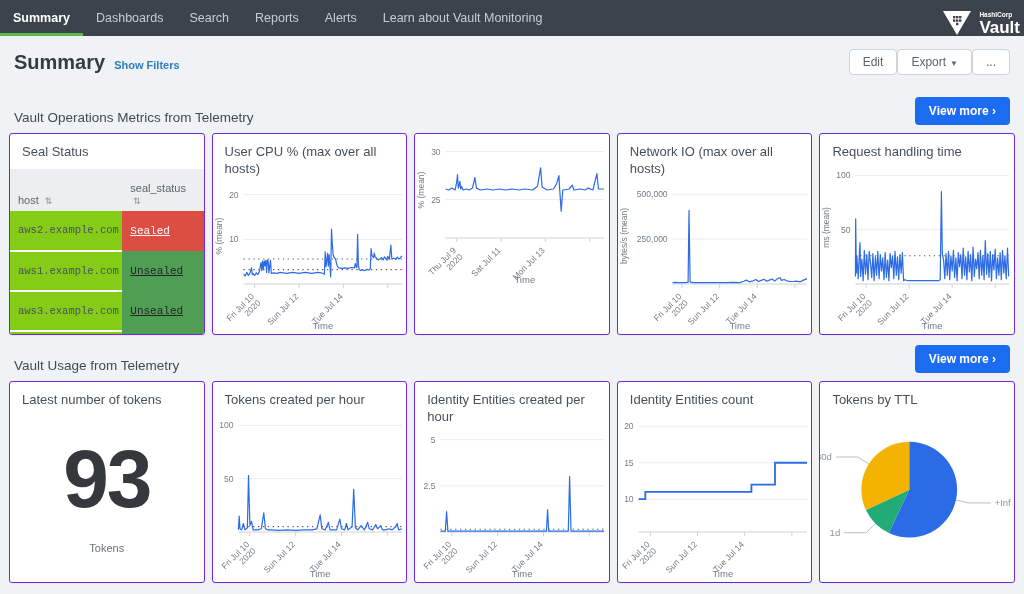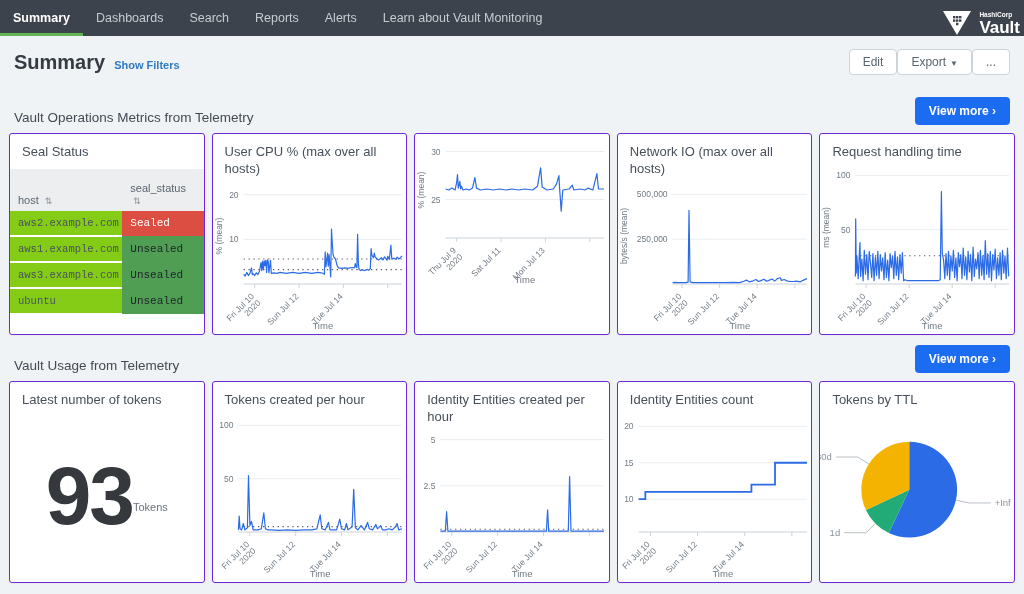--- a/index.html
+++ b/index.html
@@ -42,24 +42,24 @@
   .chart { flex:1; min-height:0; cursor:pointer; }
 
   
   table.seal { border-collapse:collapse; width:100%; margin-top:6px; table-layout:fixed; }
   table.seal th { background:#eceef0; color:#5b6570; font-size:11px; font-weight:400; text-align:left;
                   padding:5px 8px; vertical-align:bottom; height:42px; cursor:pointer; }
   table.seal col.c-host { width:58%; }
   .sort-icon { font-size:9px; color:#8a939c; margin-left:3px; }
   td.host-cell { font-family:"Liberation Mono","DejaVu Sans Mono",monospace; font-size:10.5px; color:#4a525c;
                  background:#84cc16; padding:6px 8px; border-bottom:2px solid #fff; white-space:nowrap; }
-  td.status-cell { font-family:"Liberation Mono","DejaVu Sans Mono",monospace; font-size:11px; padding:6px 8px; }
-
-  
-  .single-value { flex:1; display:flex; flex-direction:row; align-items:center; justify-content:center; }
+  td.status-cell { font-family:"Liberation Mono","DejaVu Sans Mono",monospace; font-size:11px; padding:14px 8px;text-decoration:underline; }
+
+  
+  .single-value { flex:1; display:flex; flex-direction:column; align-items:center; justify-content:center; }
   .big-number { font-size:82px; font-weight:700; color:#35393e; line-height:1; letter-spacing:-2px; }
   .big-caption { font-size:11px; color:#6a737d; margin-top:22px; }
 
   svg text { font-family:"Liberation Sans", sans-serif; }
 </style>
 </head>
 <body>
 
 <div class="nav">
   <div class="nav-items" id="nav-items">

